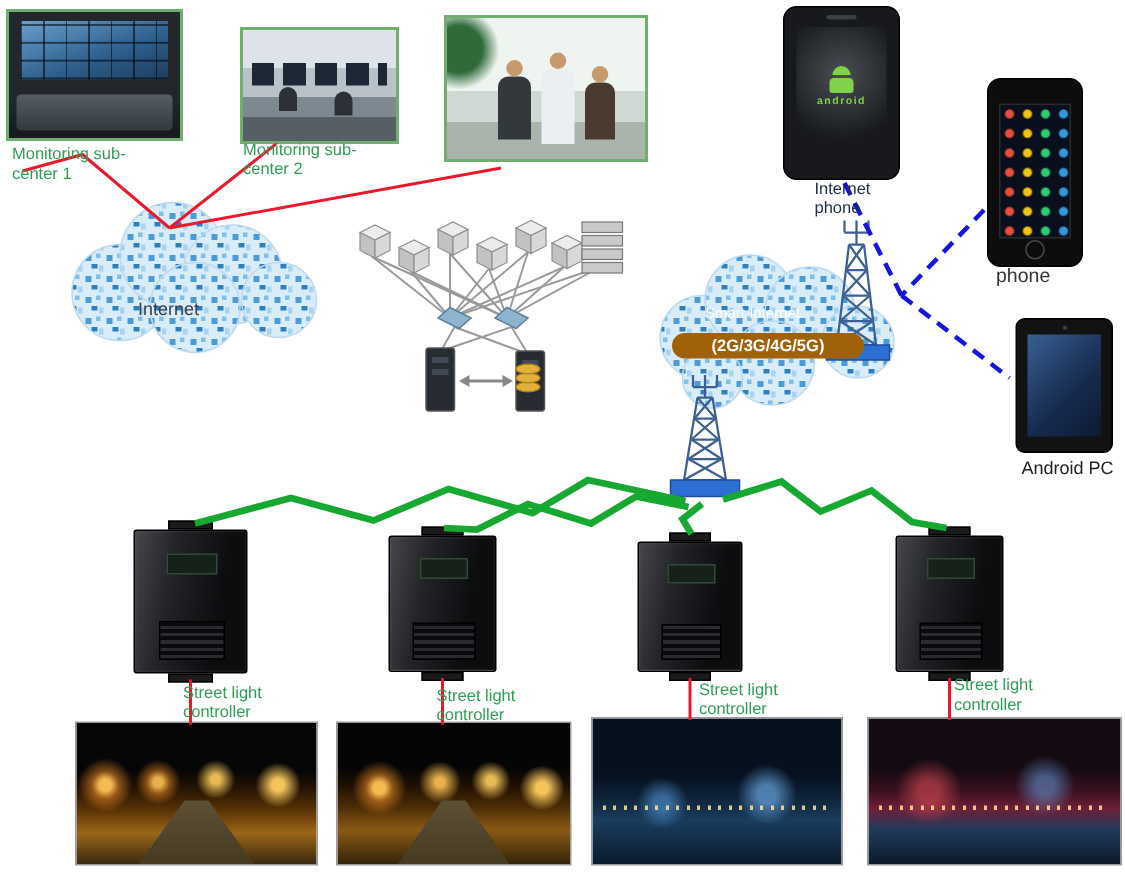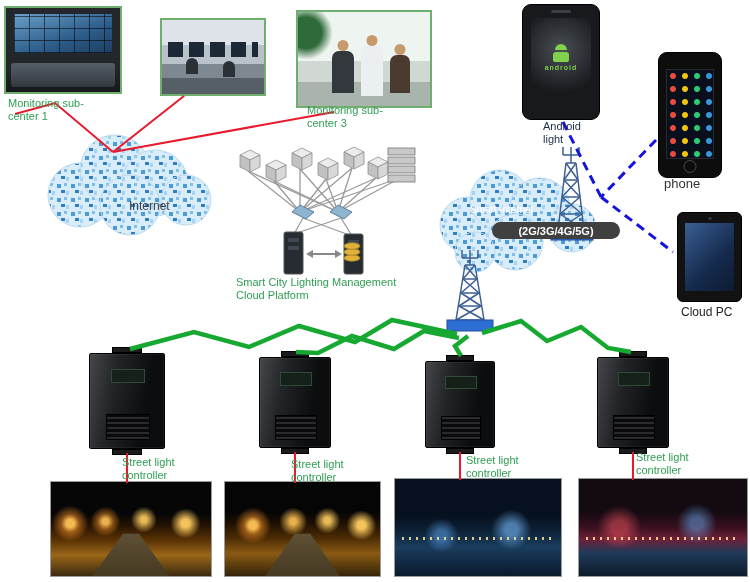--- a/index.html
+++ b/index.html
@@ -2,21 +2,21 @@
 <html><head>
 <meta charset="utf-8">
 <style>
   html,body{margin:0;padding:0;background:#fff;}
   .canvas{position:relative;width:750px;height:582px;background:#fff;overflow:hidden;
           font-family:"Liberation Sans",sans-serif;}
 
   
   .lbl{position:absolute;z-index:4;line-height:1.15;}
   .lbl-green{color:#2f9e54;font-size:11px;}
-  .lbl-dark{color:#3a3f45;font-size:12px;margin-left:37px;}
+  .lbl-dark{color:#3a3f45;font-size:12px;}
   .lbl-navy{color:#1c2b4a;font-size:11px;}
 
   
   .photo{position:absolute;z-index:1;box-sizing:border-box;}
   .mc{border:2px solid #6fae6f;}
   .cr1{background:linear-gradient(#23272b 0 70%,#16181b);}
   .cr1 .videowall{position:absolute;left:7%;top:7%;width:86%;height:46%;
     background:
       repeating-linear-gradient(90deg,rgba(0,0,0,.55) 0 1px,transparent 1px 15px),
       repeating-linear-gradient(0deg,rgba(0,0,0,.55) 0 1px,transparent 1px 12px),
@@ -91,22 +91,22 @@
     radial-gradient(circle at 28% 58%,rgba(90,160,230,.55) 0 5px,transparent 17px),
     linear-gradient(#06101f 0 38%,#0d2238 54%,#1a3d5e 70%,#0a1a2c 100%);}
   .harbor2{background:
     radial-gradient(circle at 24% 50%,rgba(230,80,90,.55) 0 7px,transparent 22px),
     radial-gradient(circle at 70% 46%,rgba(110,170,240,.5) 0 6px,transparent 20px),
     linear-gradient(#140a12 0 34%,#3a1020 50%,#6e2038 62%,#203a5a 76%,#0c1a2a 100%);}
   .lightrow{position:absolute;left:4%;top:60%;width:92%;height:3px;
     background:repeating-linear-gradient(90deg,rgba(255,230,150,.85) 0 2px,transparent 2px 7px);}
 
   
-  .band-bar{position:absolute;z-index:4;background:#404040;border-radius:9px;color:#fff;
-    font-size:11px;font-weight:bold;display:flex;align-items:center;justify-content:center;margin-left:44px;}
+  .band-bar{position:absolute;z-index:4;background:#a16207;border-radius:9px;color:#fff;
+    font-size:11px;font-weight:bold;display:flex;align-items:center;justify-content:center;}
   .cloud-word{position:absolute;z-index:4;color:#fff;font-size:10px;}
 </style>
 </head>
 <body>
 
 <div class="canvas">
 
   <svg width="750" height="582" style="position:absolute;left:0;top:0;z-index:2;pointer-events:none;">
     <defs>
       <g id="cube">
@@ -253,47 +253,46 @@
     <div class="op" style="left:60%;top:55%;"></div>
   </div>
   <div class="photo mc cr3" style="left:296px;top:10px;width:136px;height:98px;">
     <div class="plant"></div>
     <div class="person" style="left:26%;top:42%;width:22px;height:42px;background:#33383d;"></div>
     <div class="person" style="left:48%;top:36%;width:22px;height:50px;background:#eceff1;"></div>
     <div class="person" style="left:70%;top:46%;width:20px;height:38px;background:#4a3a30;"></div>
   </div>
 
   <div class="lbl lbl-green" style="left:8px;top:97px;width:92px;">Monitoring sub-center 1</div>
-  <div class="lbl lbl-green" style="left:307px;top:104px;width:92px;">Monitoring sub-center 3</div>
+  <div class="lbl lbl-green" style="left:162px;top:94px;width:88px;">Monitoring sub-center 2</div>
 
   <div class="phone" style="left:522px;top:4px;width:76px;height:114px;">
     <div class="speaker"></div>
     <div class="android-screen">
       <div class="android-head"></div>
       <div class="android-body"></div>
       <div class="android-logo">android</div>
     </div>
   </div>
-  <div class="lbl lbl-navy" style="left:543px;top:120px;width:56px;">Android light</div>
+  <div class="lbl lbl-navy" style="left:543px;top:120px;width:56px;">Internet phone</div>
 
   <div class="phone" style="left:658px;top:52px;width:62px;height:124px;background:#0d0d0d;">
     <div class="iphone-screen"></div>
     <div class="home-btn"></div>
   </div>
   <div class="lbl" style="left:664px;top:177px;color:#333;font-size:13px;">phone</div>
 
   <div class="phone" style="left:677px;top:212px;width:63px;height:88px;background:#121212;border-radius:6px;">
     <div class="cam-dot"></div>
     <div class="tablet-screen"></div>
   </div>
-  <div class="lbl" style="left:681px;top:306px;color:#222;font-size:12px;">Cloud PC</div>
+  <div class="lbl" style="left:681px;top:306px;color:#222;font-size:12px;">Android PC</div>
 
   <div class="lbl lbl-dark" style="left:92px;top:200px;">Internet</div>
 
-  <div class="lbl lbl-green" style="left:236px;top:276px;width:170px;">Smart City Lighting Management Cloud Platform</div>
 
   <div class="cloud-word" style="left:470px;top:204px;">Smart Internet</div>
   <div class="band-bar" style="left:448px;top:222px;width:128px;height:17px;">(2G/3G/4G/5G)</div>
 
   <div class="controller" style="left:86px;top:347px;width:82px;height:108px;">
     <div class="ctrl-ear" style="top:0;"></div>
     <div class="ctrl-body">
       <div class="ctrl-screen"></div>
       <div class="ctrl-vents"></div>
     </div>

